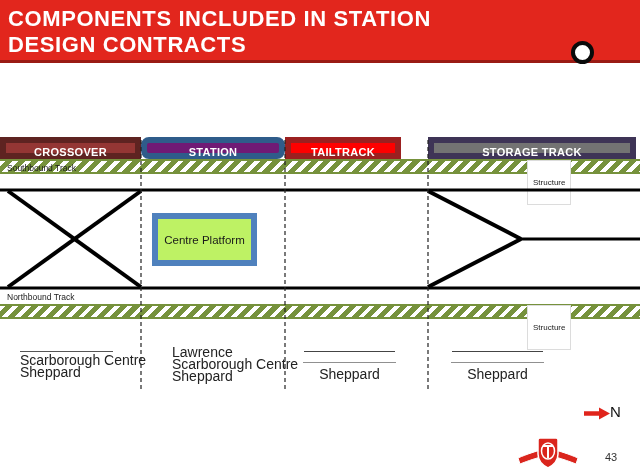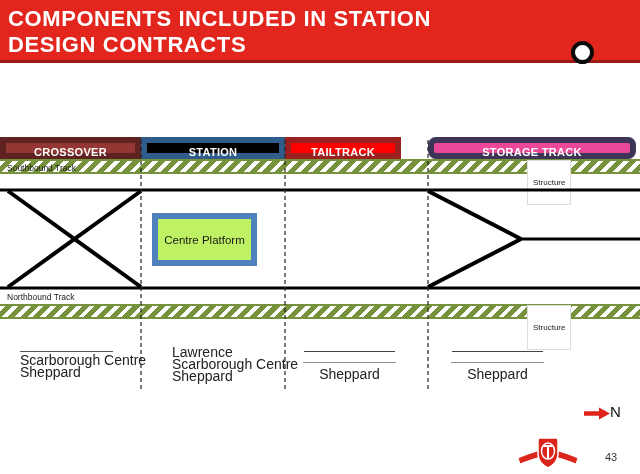--- a/index.html
+++ b/index.html
@@ -72,23 +72,23 @@
 
   <div class="banner" style="background-color: rgb(226, 38, 29); border-bottom-color: rgb(154, 27, 20);">
     <div class="banner-title">
       <div>COMPONENTS INCLUDED IN STATION</div>
       <div>DESIGN CONTRACTS</div>
     </div>
   </div>
   <div class="deco-circle"></div>
 
   <div class="bar bar-crossover" style="background-color: rgb(148, 54, 52); border-color: rgb(94, 35, 33);">CROSSOVER</div>
-  <div class="bar bar-station" style="background-color: #000000; border-color: rgb(47, 92, 138);">STATION</div>
+  <div class="bar bar-station" style="background-color: #701a75; border-color: rgb(47, 92, 138); border-radius: 8px;">STATION</div>
   <div class="bar bar-tailtrack" style="background-color: rgb(254, 0, 0); border-color: rgb(155, 32, 32);">TAILTRACK</div>
-  <div class="bar bar-storage" style="background-color: #ec4899; border-color: rgb(62, 52, 86); border-radius: 8px;">STORAGE TRACK</div>
+  <div class="bar bar-storage" style="background-color: #737373; border-color: rgb(62, 52, 86);">STORAGE TRACK</div>
 
   <div class="hatch hatch-top"></div>
   <div class="hatch hatch-bottom"></div>
   <div class="structure-label structure-top">Structure</div>
   <div class="structure-label structure-bottom">Structure</div>
 
   <div class="track-label sb">Southbound Track</div>
   <div class="track-label nb">Northbound Track</div>
 
   <svg class="tracks-svg" viewBox="0 0 640 474">

